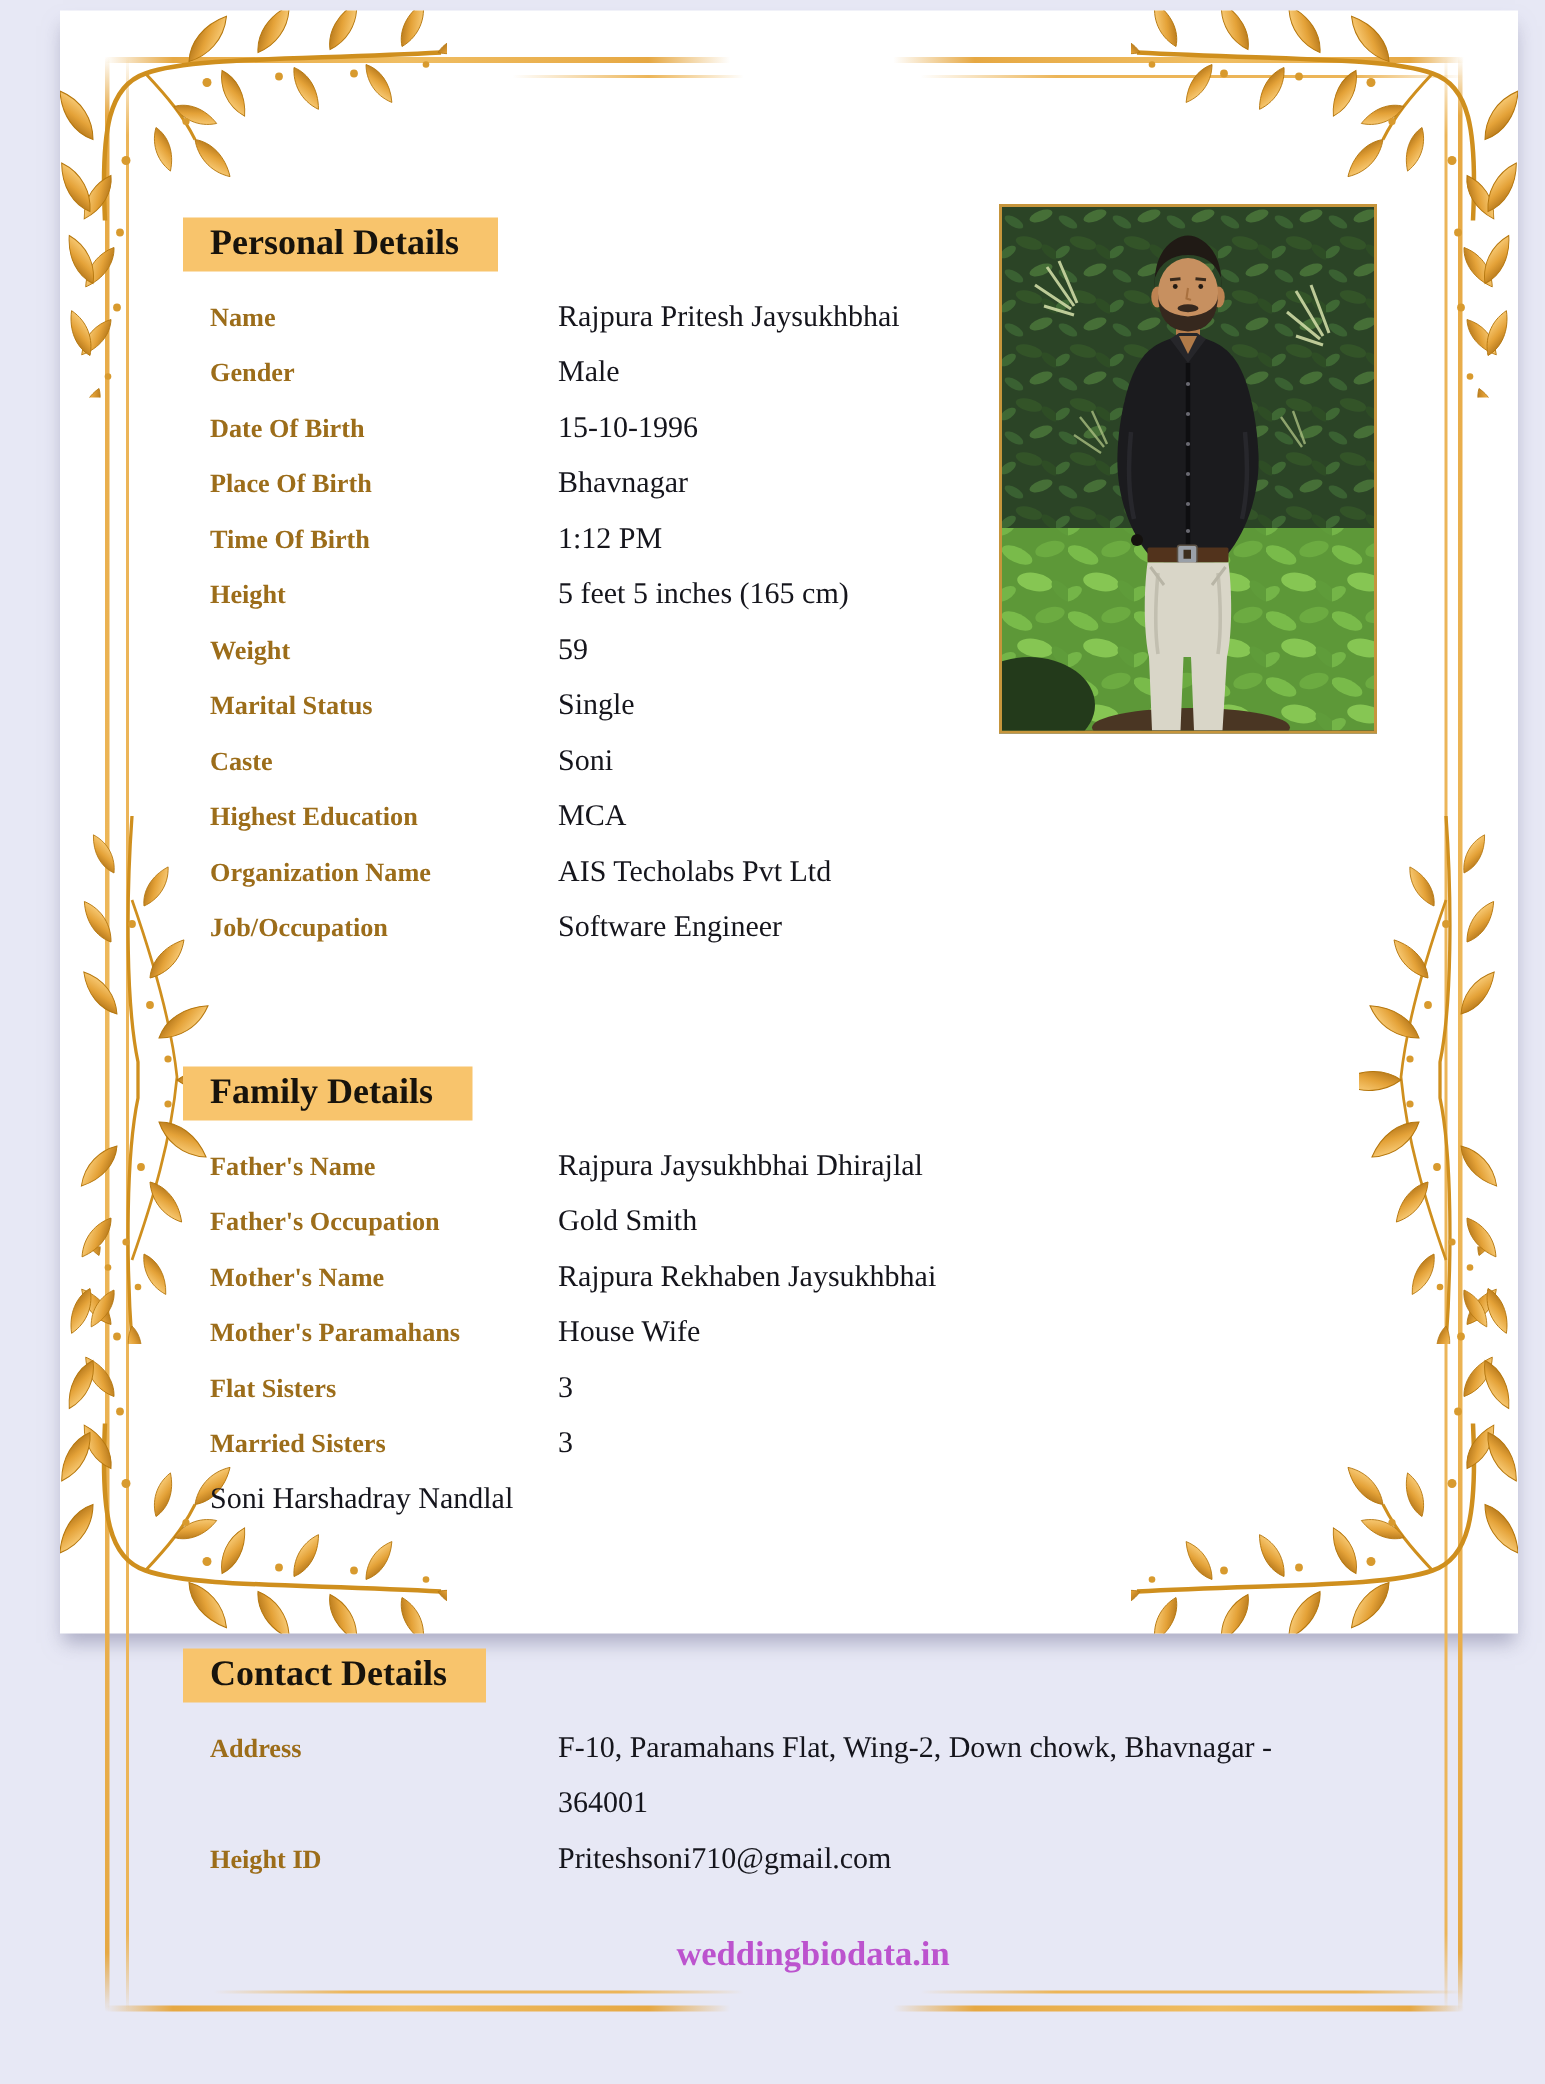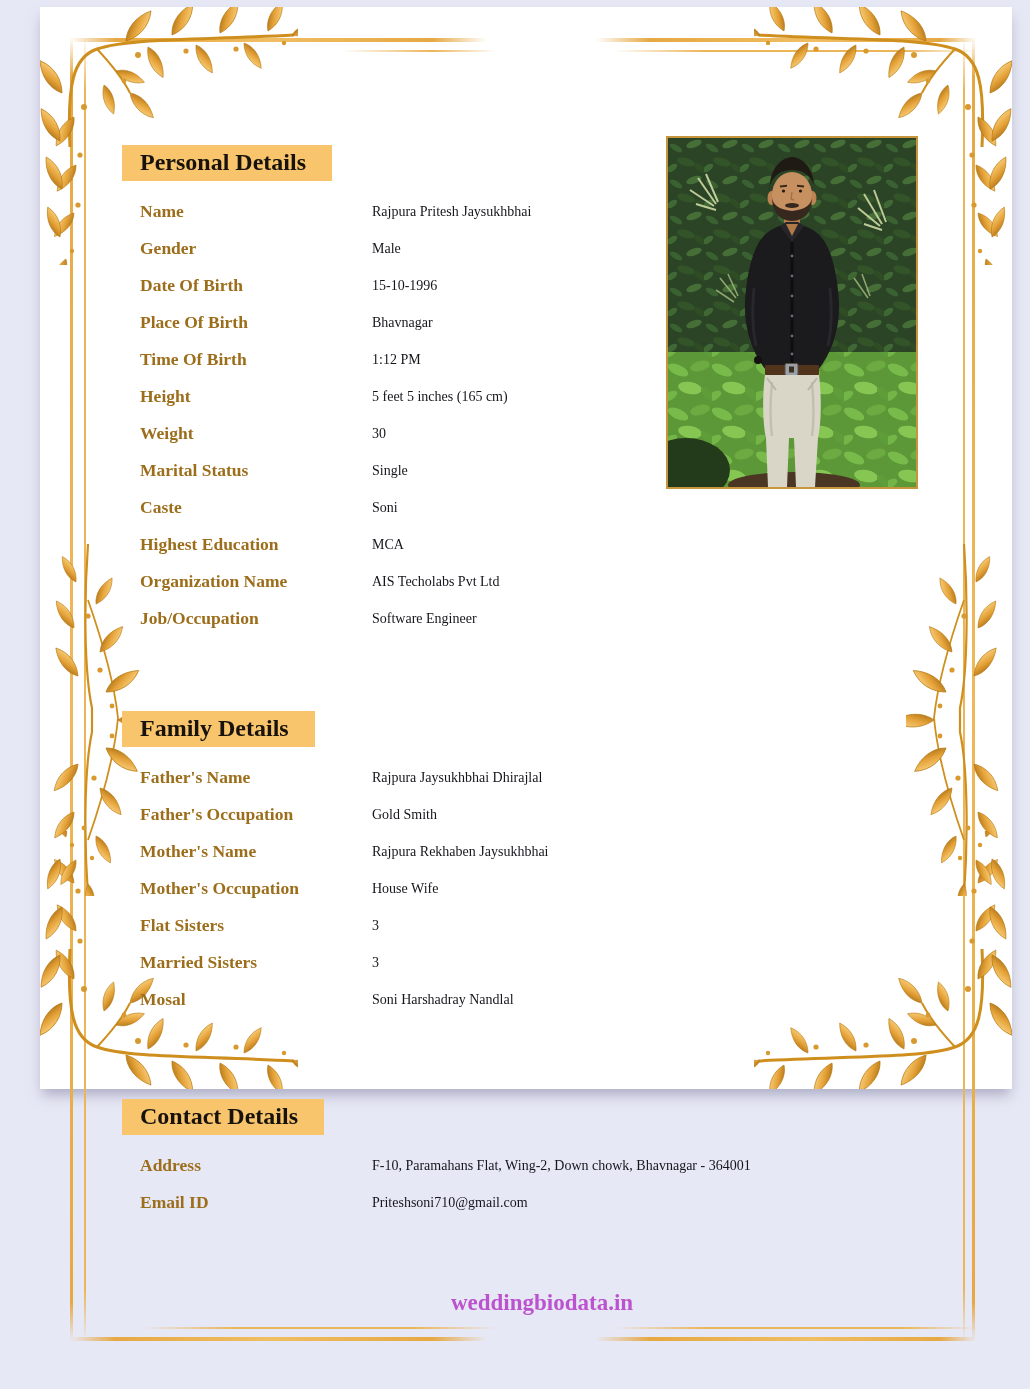--- a/index.html
+++ b/index.html
@@ -45,21 +45,21 @@
   .sec{position:absolute;left:82px;width:800px;}
   .band{
     display:inline-block;background:#F8C46C;color:#17130C;
     font-weight:bold;font-size:24px;line-height:27px;
     padding:4px 26px 5px 18px;
   }
   .rows{margin-top:12px;margin-left:18px;}
   .row{display:flex;}
   .lbl{width:232px;flex:none;font-weight:bold;color:#9C6D1A;
     font-size:17.5px;line-height:37px;}
-  .val{color:#15151C;font-size:14px;line-height:37px;max-width:518px;}
+  .val{color:#15151C;font-size:20px;line-height:37px;max-width:518px;}
   
   .photo{position:absolute;left:626px;top:129px;width:248px;height:349px;
     border:2px solid #C6953C;background:#2B4426;}
   .photo svg{display:block;width:248px;height:349px;}
   
   .footer{position:absolute;left:16px;top:1283px;width:972px;text-align:center;
     font-size:23px;line-height:26px;color:#BC53CE;font-weight:bold;}
   .defs-hidden{position:absolute;width:0;height:0;overflow:hidden;}
 </style>
 </head>
@@ -263,21 +263,21 @@
       <div class="row">
           <div class="lbl">Time Of Birth</div>
           <div class="val">1:12 PM</div>
         </div>
       <div class="row">
           <div class="lbl">Height</div>
           <div class="val">5 feet 5 inches (165 cm)</div>
         </div>
       <div class="row">
           <div class="lbl">Weight</div>
-          <div class="val">30</div>
+          <div class="val">59</div>
         </div>
       <div class="row">
           <div class="lbl">Marital Status</div>
           <div class="val">Single</div>
         </div>
       <div class="row">
           <div class="lbl">Caste</div>
           <div class="val">Soni</div>
         </div>
       <div class="row">
@@ -304,47 +304,46 @@
         </div>
       <div class="row">
           <div class="lbl">Father's Occupation</div>
           <div class="val">Gold Smith</div>
         </div>
       <div class="row">
           <div class="lbl">Mother's Name</div>
           <div class="val">Rajpura Rekhaben Jaysukhbhai</div>
         </div>
       <div class="row">
-          <div class="lbl">Mother's Occupation</div>
+          <div class="lbl">Mother's Paramahans</div>
           <div class="val">House Wife</div>
         </div>
       <div class="row">
           <div class="lbl">Flat Sisters</div>
           <div class="val">3</div>
         </div>
       <div class="row">
           <div class="lbl">Married Sisters</div>
           <div class="val">3</div>
         </div>
       <div class="row">
-          <div class="lbl">Mosal</div>
           <div class="val">Soni Harshadray Nandlal</div>
         </div>
     </div>
   </section>
 
   <section class="sec" style="top:1092px">
     <div class="band">Contact Details</div>
     <div class="rows">
       <div class="row">
           <div class="lbl">Address</div>
           <div class="val">F-10, Paramahans Flat, Wing-2, Down chowk, Bhavnagar - 364001</div>
         </div>
       <div class="row">
-          <div class="lbl">Email ID</div>
+          <div class="lbl">Height ID</div>
           <div class="val">Priteshsoni710@gmail.com</div>
         </div>
     </div>
   </section>
 
   <div class="footer">weddingbiodata.in</div>
 
 </div>
 
 </body></html>

